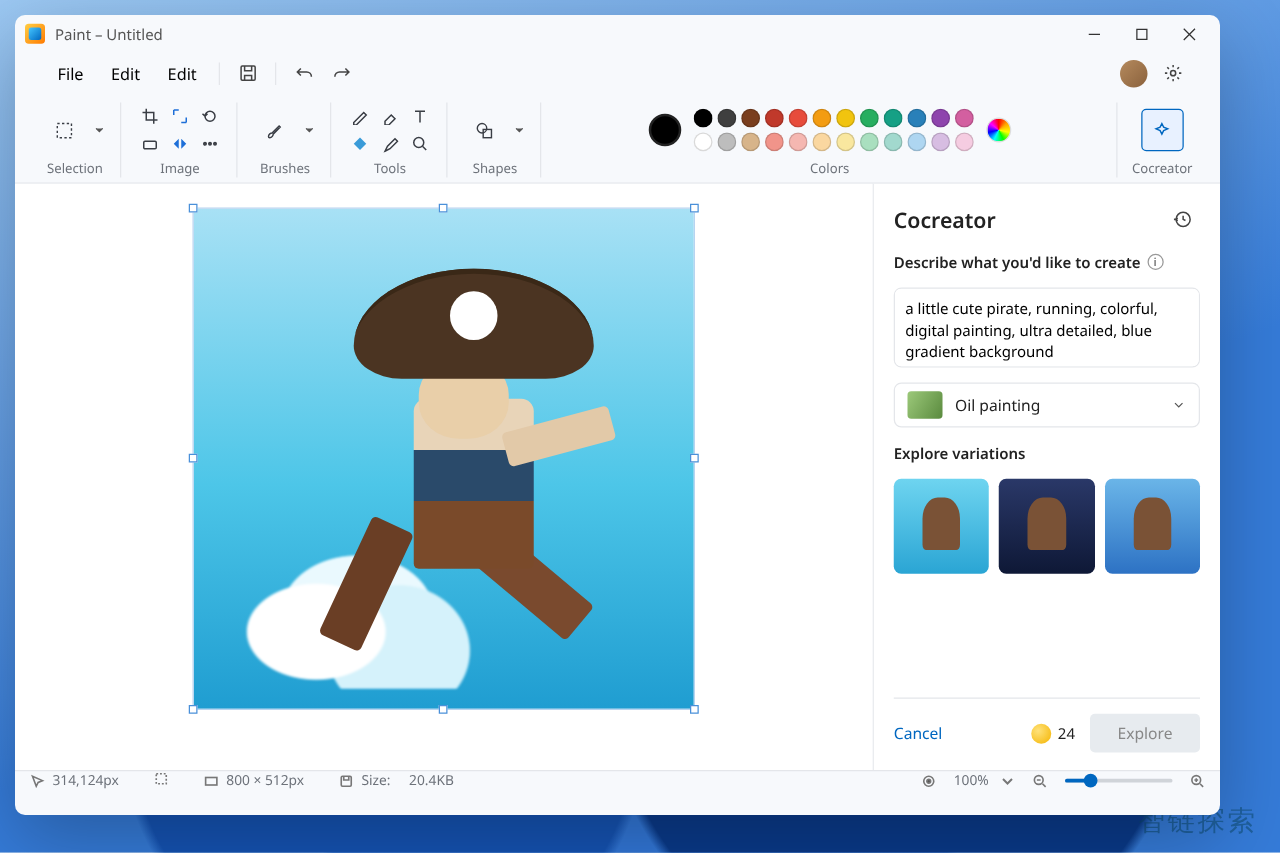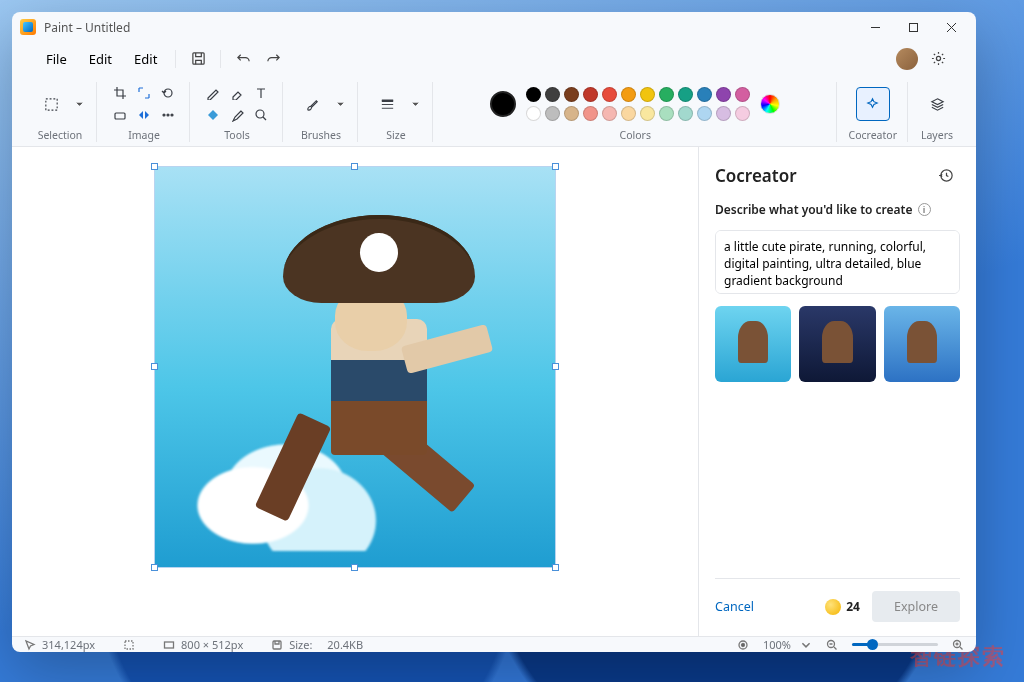--- a/index.html
+++ b/index.html
@@ -11,21 +11,21 @@
     --accent:#0067c0;
     --accent-light:#dbeafe;
   }
   *{box-sizing:border-box;font-family:"Segoe UI",system-ui,-apple-system,sans-serif}
   body{margin:0;width:1024px;height:682px;overflow:hidden;background:radial-gradient(ellipse at 50% 60%,#2a6fd6 0%,#5fa1ec 30%,#c8dff5 70%)}
   .wallpaper{position:absolute;inset:0;background:
     radial-gradient(circle at 70% 80%,#0a3a8a 0 25%,transparent 26%),
     radial-gradient(circle at 30% 85%,#1553b3 0 22%,transparent 23%),
     radial-gradient(circle at 50% 95%,#3277d8 0 30%,transparent 31%),
     linear-gradient(160deg,#9cc8f2,#357bd8 60%);filter:blur(.3px)}
-  .watermark{position:absolute;bottom:10px;right:18px;font-size:22px;font-weight:700;color:#ef4444;opacity:.55;letter-spacing:2px}
+  .watermark{position:absolute;bottom:10px;right:18px;font-size:22px;font-weight:400;color:#0c4a6e;opacity:.55;letter-spacing:2px}
   .window{position:absolute;left:12px;top:12px;width:964px;height:640px;background:var(--win-bg);border-radius:8px;box-shadow:0 20px 60px rgba(0,0,0,.25);display:flex;flex-direction:column;overflow:hidden}
   
   .titlebar{height:30px;display:flex;align-items:center;padding:0 6px 0 8px;font-size:12px;color:#555}
   .titlebar .appicon{width:16px;height:16px;margin-right:8px;border-radius:3px;background:linear-gradient(135deg,#ffce44,#ff7a00);position:relative}
   .titlebar .appicon::after{content:"";position:absolute;inset:3px;background:linear-gradient(135deg,#45c6ff,#0067c0);border-radius:2px}
   .titlebar .spacer{flex:1}
   .winbtn{width:38px;height:30px;display:flex;align-items:center;justify-content:center;cursor:pointer}
   .winbtn svg{width:11px;height:11px;stroke:#333;stroke-width:1;fill:none}
   
   .menubar{height:34px;display:flex;align-items:center;padding:0 24px;gap:2px;border-bottom:1px solid transparent}
@@ -85,25 +85,25 @@
   .styleSel .thumb{width:28px;height:22px;background:linear-gradient(120deg,#9cc97a,#5a8a3e);border-radius:3px}
   .styleSel .chev{margin-left:auto}
   .variations{display:flex;gap:8px}
   .var{flex:1;aspect-ratio:1;border-radius:6px;cursor:pointer;position:relative;overflow:hidden}
   .var.v1{background:linear-gradient(180deg,#6ed4f0,#2aa5d4)}
   .var.v2{background:linear-gradient(180deg,#2a3868,#0e1836)}
   .var.v3{background:linear-gradient(180deg,#6ab5e8,#2d72c4)}
   .var::after{content:"";position:absolute;left:30%;top:20%;width:40%;height:55%;background:#7a5236;border-radius:40% 40% 10% 10%}
   .panelFoot{margin-top:auto;display:flex;align-items:center;gap:12px;padding-top:12px;border-top:1px solid var(--stroke)}
   .panelFoot .cancel{color:var(--accent);font-size:12.5px;cursor:pointer}
-  .panelFoot .credits{display:flex;align-items:center;gap:5px;font-size:12px;font-weight:700;margin-left:auto}
+  .panelFoot .credits{display:flex;align-items:center;gap:5px;font-size:12px;font-weight:400;margin-left:auto}
   .coin{width:16px;height:16px;border-radius:50%;background:radial-gradient(circle at 35% 35%,#ffe27a,#f4b400)}
   .panelFoot .create{padding:7px 22px;background:#e7ebef;color:#888;border-radius:4px;font-size:12.5px;cursor:pointer}
   
-  .status{height:16px;border-top:1px solid var(--stroke);display:flex;align-items:center;padding:0 12px;font-size:11px;color:var(--mut);gap:28px}
+  .status{height:36px;border-top:1px solid var(--stroke);display:flex;align-items:flex-start;padding:0 12px;font-size:11px;color:var(--mut);gap:28px}
   .status .sitem{display:flex;align-items:center;gap:6px}
   .status svg{width:12px;height:12px;stroke:#777;fill:none;stroke-width:1.3}
   .status .right{margin-left:auto;display:flex;align-items:center;gap:14px}
   .zoomslider{width:86px;height:3px;background:#d0d4d9;border-radius:2px;position:relative;cursor:pointer}
   .zoomslider .dot{position:absolute;left:18%;top:-4px;width:11px;height:11px;border-radius:50%;background:var(--accent)}
   .zoomslider .fill{position:absolute;left:0;top:0;height:100%;width:22%;background:var(--accent);border-radius:2px}
 </style>
 </head>
 <body>
 
@@ -218,90 +218,90 @@
                 <circle cx="11" cy="7" r="1" fill="#555"></circle>
               </svg>
             </div>
         </div>
       </div>
       <div class="rlabel">Image</div>
     </div>
 
     <div class="rgroup">
       <div class="rgicons">
-        <div class="miniGrid">
-          <div class="ricon small">
-              <svg viewBox="0 0 14 14">
-                <path d="M2 12l8-8 2 2-8 8H2v-2z"></path>
-              </svg>
-            </div>
-          <div class="ricon small">
-              <svg viewBox="0 0 14 14">
-                <path d="M3 11l5-5 3 3-5 5H3v-3z"></path>
-              </svg>
-            </div>
-          <div class="ricon small">
-              <svg viewBox="0 0 14 14">
-                <path d="M3 3h8M7 3v9"></path>
-              </svg>
-            </div>
-          <div class="ricon small">
-              <svg viewBox="0 0 14 14">
-                <path d="M7 2l5 5-5 5-5-5z" fill="#3a9bd8" stroke="none"></path>
-              </svg>
-            </div>
-          <div class="ricon small">
-              <svg viewBox="0 0 14 14">
-                <path d="M11 3l-6 6-2 4 4-2 6-6-2-2z"></path>
-              </svg>
-            </div>
-          <div class="ricon small">
-              <svg viewBox="0 0 14 14">
-                <circle cx="6" cy="6" r="4"></circle>
-                <path d="M9 9l3 3"></path>
-              </svg>
-            </div>
-        </div>
-      </div>
-      <div class="rlabel">Tools</div>
-    </div>
-
-    <div class="rgroup">
-      <div class="rgicons">
         <div class="ricon">
             <svg viewBox="0 0 18 18">
               <path d="M4 14c0-2 2-3 3-3l6-6 1 1-6 6c0 1-1 3-3 3-1 0-1-1-1-1z"></path>
             </svg>
           </div>
         <div class="dropdown">
             <svg viewBox="0 0 10 10">
               <path d="M2 3l3 3 3-3"></path>
             </svg>
           </div>
       </div>
       <div class="rlabel">Brushes</div>
     </div>
 
+    <div class="rgroup">
+      <div class="rgicons">
+        <div class="miniGrid">
+          <div class="ricon small">
+              <svg viewBox="0 0 14 14">
+                <path d="M2 12l8-8 2 2-8 8H2v-2z"></path>
+              </svg>
+            </div>
+          <div class="ricon small">
+              <svg viewBox="0 0 14 14">
+                <path d="M3 11l5-5 3 3-5 5H3v-3z"></path>
+              </svg>
+            </div>
+          <div class="ricon small">
+              <svg viewBox="0 0 14 14">
+                <path d="M3 3h8M7 3v9"></path>
+              </svg>
+            </div>
+          <div class="ricon small">
+              <svg viewBox="0 0 14 14">
+                <path d="M7 2l5 5-5 5-5-5z" fill="#3a9bd8" stroke="none"></path>
+              </svg>
+            </div>
+          <div class="ricon small">
+              <svg viewBox="0 0 14 14">
+                <path d="M11 3l-6 6-2 4 4-2 6-6-2-2z"></path>
+              </svg>
+            </div>
+          <div class="ricon small">
+              <svg viewBox="0 0 14 14">
+                <circle cx="6" cy="6" r="4"></circle>
+                <path d="M9 9l3 3"></path>
+              </svg>
+            </div>
+        </div>
+      </div>
+      <div class="rlabel">Tools</div>
+    </div>
 
     <div class="rgroup">
       <div class="rgicons">
         <div class="ricon">
             <svg viewBox="0 0 18 18">
-              <path d="M3 5h12M3 9h12M3 13h12" stroke-width="1"></path>
-              <path d="M3 5h12" stroke-width="2.5"></path>
+              <circle cx="7" cy="7" r="4"></circle>
+              <rect x="8" y="8" width="7" height="7"></rect>
             </svg>
           </div>
         <div class="dropdown">
             <svg viewBox="0 0 10 10">
               <path d="M2 3l3 3 3-3"></path>
             </svg>
           </div>
       </div>
-      <div class="rlabel">Size</div>
-    </div>
+      <div class="rlabel">Shapes</div>
+    </div>
+
 
     <div class="rgroup" style="flex:1">
       <div class="rgicons" style="gap:10px">
         <div class="sw big" style="background:#000"></div>
         <div class="colors">
           <div class="crow" id="crow1">
               <div class="sw" style="background: rgb(0, 0, 0);"></div>
               <div class="sw" style="background: rgb(63, 63, 63);"></div>
               <div class="sw" style="background: rgb(122, 62, 30);"></div>
               <div class="sw" style="background: rgb(192, 57, 43);"></div>
@@ -338,30 +338,20 @@
       <div class="rgicons">
         <div class="ricon accent">
             <svg viewBox="0 0 18 18">
               <path d="M9 3l1.5 3L14 7.5l-3.5 1.5L9 12l-1.5-3L4 7.5 7.5 6z" stroke="#0067c0"></path>
             </svg>
           </div>
       </div>
       <div class="rlabel">Cocreator</div>
     </div>
 
-    <div class="rgroup">
-      <div class="rgicons">
-        <div class="ricon">
-            <svg viewBox="0 0 18 18">
-              <path d="M9 3l6 3-6 3-6-3zM3 9l6 3 6-3M3 12l6 3 6-3"></path>
-            </svg>
-          </div>
-      </div>
-      <div class="rlabel">Layers</div>
-    </div>
   </div>
 
   <div class="workarea">
     <div class="canvaswrap">
       <div class="canvas">
         <div class="pirate">
           <div class="splash"></div>
           <div class="leg1"></div>
             <div class="leg2"></div>
           <div class="body"></div>
@@ -390,20 +380,28 @@
               <circle cx="8" cy="8" r="6"></circle>
               <path d="M8 5v3l2 1M2 8H0m2 0l1.3-1.3M2 8l1.3 1.3"></path>
             </svg>
           </div>
       </div>
       <div class="lbl">
         <span>Describe what you'd like to create</span>
         <span class="info">i</span>
       </div>
       <textarea style="">a little cute pirate, running, colorful, digital painting, ultra detailed, blue gradient background</textarea>
+      <div class="styleSel">
+        <div class="thumb"></div>
+        <span>Oil painting</span>
+        <svg class="chev" width="12" height="12" viewBox="0 0 12 12">
+            <path d="M3 4.5l3 3 3-3" stroke="#555" fill="none"></path>
+          </svg>
+      </div>
+      <div class="lbl">Explore variations</div>
       <div class="variations">
         <div class="var v1"></div>
         <div class="var v2"></div>
         <div class="var v3"></div>
       </div>
       <div class="panelFoot">
         <span class="cancel">Cancel</span>
         <span class="credits">
           <span class="coin"></span>
           <span>24</span>

